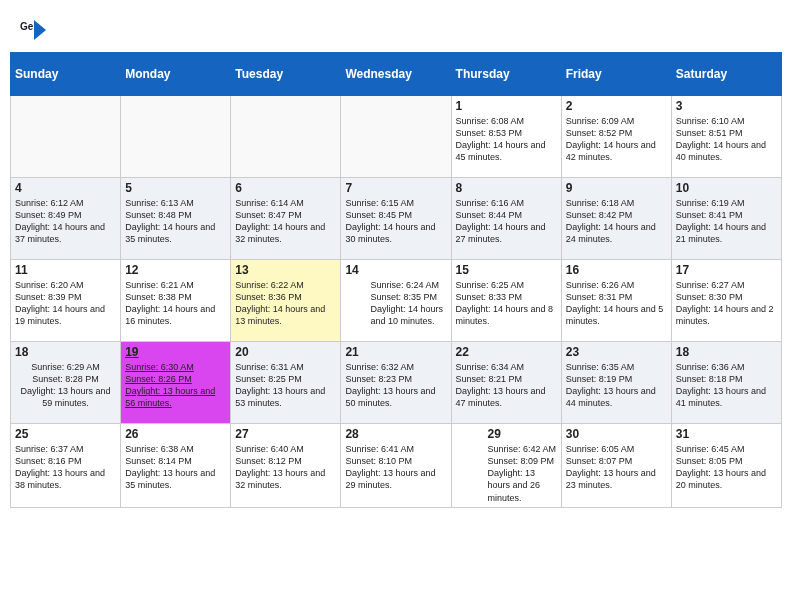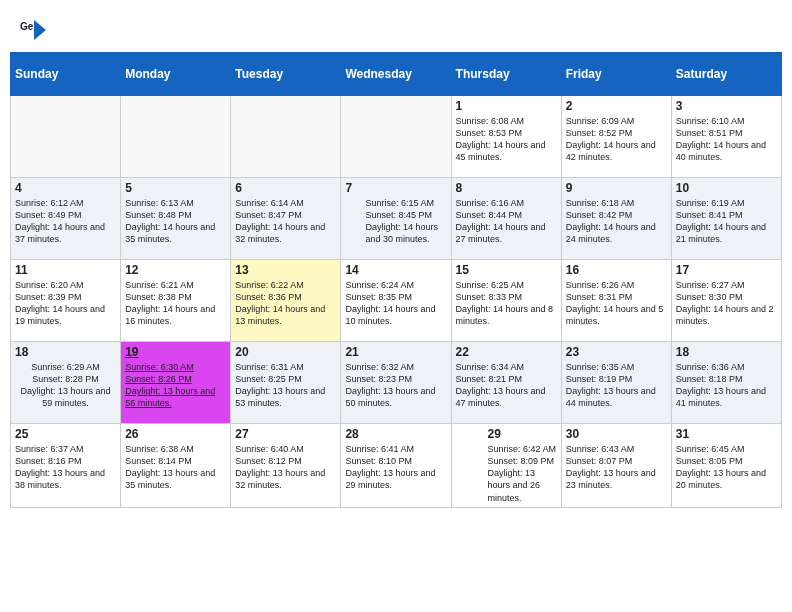--- a/index.html
+++ b/index.html
@@ -140,21 +140,21 @@
 Daylight: 14 hours and 35 minutes.</div>
         </td>
         <td style="background: rgb(238, 242, 247);">
           <span class="day-num">6</span>
           <div class="cell-content" style="white-space: pre-line;">Sunrise: 6:14 AM
 Sunset: 8:47 PM
 Daylight: 14 hours and 32 minutes.</div>
         </td>
         <td style="background: rgb(238, 242, 247);">
           <span class="day-num">7</span>
-          <div class="cell-content" style="white-space: pre-line; margin-left: 20px;">Sunrise: 6:15 AM
+          <div class="cell-content" style="white-space: pre-line;">Sunrise: 6:15 AM
 Sunset: 8:45 PM
 Daylight: 14 hours and 30 minutes.</div>
         </td>
         <td style="background: rgb(238, 242, 247);">
           <span class="day-num">8</span>
           <div class="cell-content" style="white-space: pre-line;">Sunrise: 6:16 AM
 Sunset: 8:44 PM
 Daylight: 14 hours and 27 minutes.</div>
         </td>
         <td style="background: rgb(238, 242, 247);">
@@ -184,21 +184,21 @@
 Daylight: 14 hours and 16 minutes.</div>
         </td>
         <td style="background: #fef9c3;">
           <span class="day-num">13</span>
           <div class="cell-content" style="white-space: pre-line;">Sunrise: 6:22 AM
 Sunset: 8:36 PM
 Daylight: 14 hours and 13 minutes.</div>
         </td>
         <td style="background: rgb(255, 255, 255);">
           <span class="day-num">14</span>
-          <div class="cell-content" style="white-space: pre-line;">Sunrise: 6:24 AM
+          <div class="cell-content" style="white-space: pre-line; margin-left: 25px;">Sunrise: 6:24 AM
 Sunset: 8:35 PM
 Daylight: 14 hours and 10 minutes.</div>
         </td>
         <td style="background: rgb(255, 255, 255);">
           <span class="day-num">15</span>
           <div class="cell-content" style="white-space: pre-line;">Sunrise: 6:25 AM
 Sunset: 8:33 PM
 Daylight: 14 hours and 8 minutes.</div>
         </td>
         <td style="background: rgb(255, 255, 255);">
@@ -284,21 +284,21 @@
 Daylight: 13 hours and 29 minutes.</div>
         </td>
         <td style="background: rgb(255, 255, 255); padding-left: 36px;">
           <span class="day-num">29</span>
           <div class="cell-content" style="white-space: pre-line;">Sunrise: 6:42 AM
 Sunset: 8:09 PM
 Daylight: 13 hours and 26 minutes.</div>
         </td>
         <td style="background: rgb(255, 255, 255);">
           <span class="day-num">30</span>
-          <div class="cell-content" style="white-space: pre-line;">Sunrise: 6:43 AM
+          <div class="cell-content" style="white-space: pre-line;">Sunrise: 6:05 AM
 Sunset: 8:07 PM
 Daylight: 13 hours and 23 minutes.</div>
         </td>
         <td style="background: rgb(255, 255, 255);">
           <span class="day-num">31</span>
           <div class="cell-content" style="white-space: pre-line;">Sunrise: 6:45 AM
 Sunset: 8:05 PM
 Daylight: 13 hours and 20 minutes.</div>
         </td>
       </tr>

